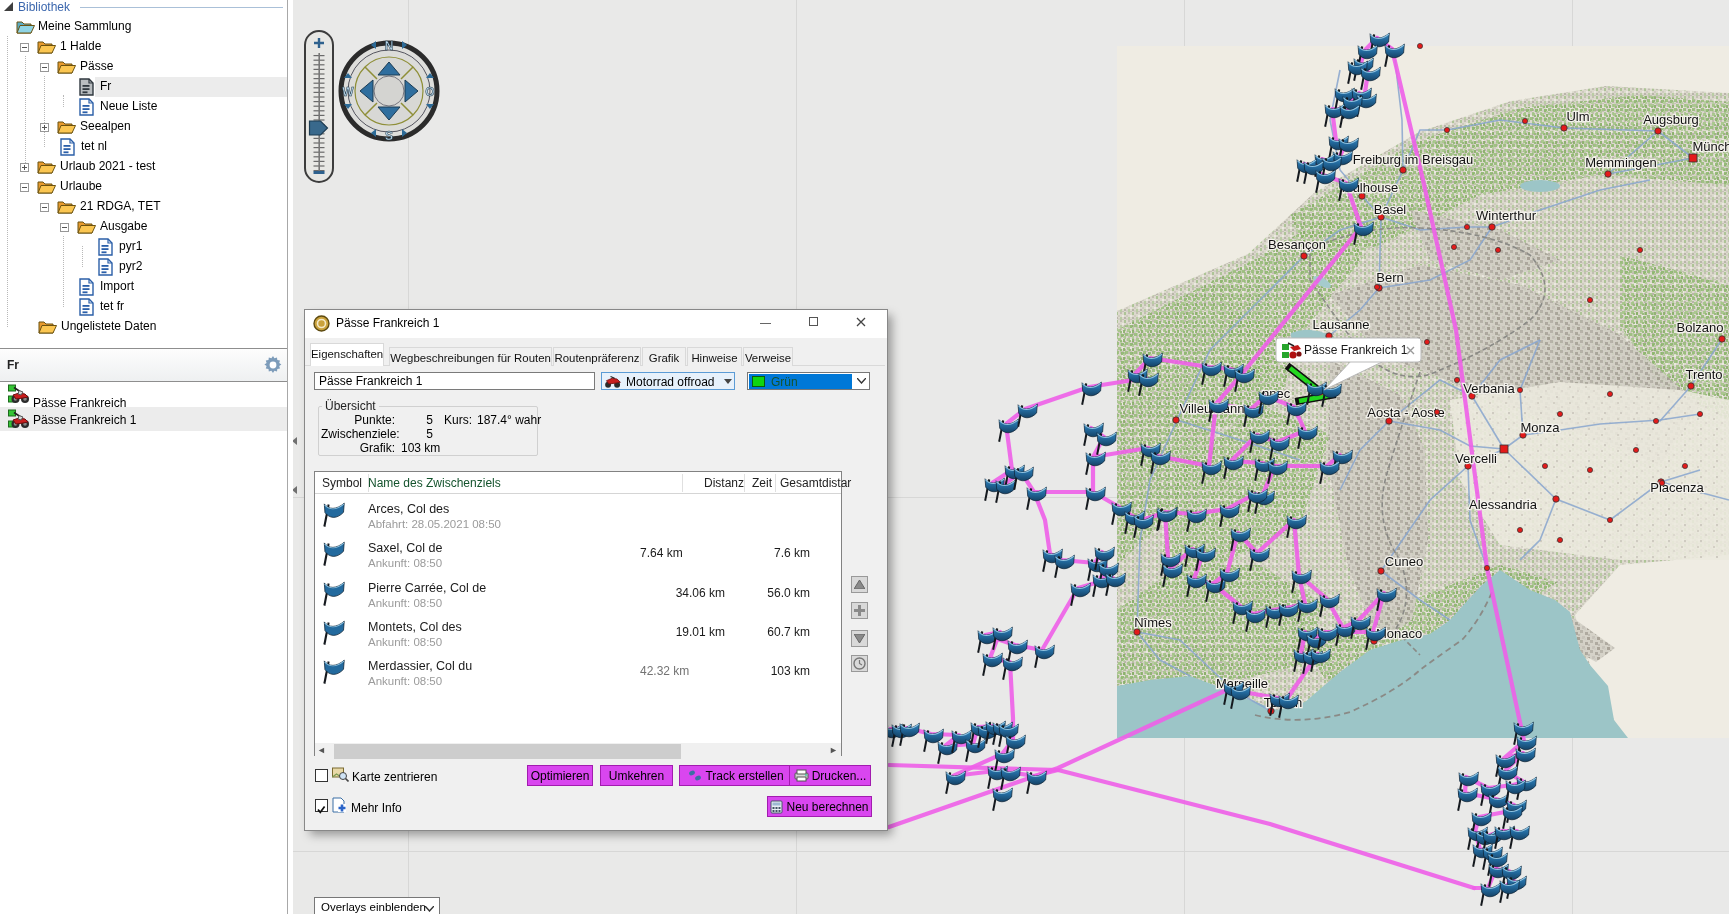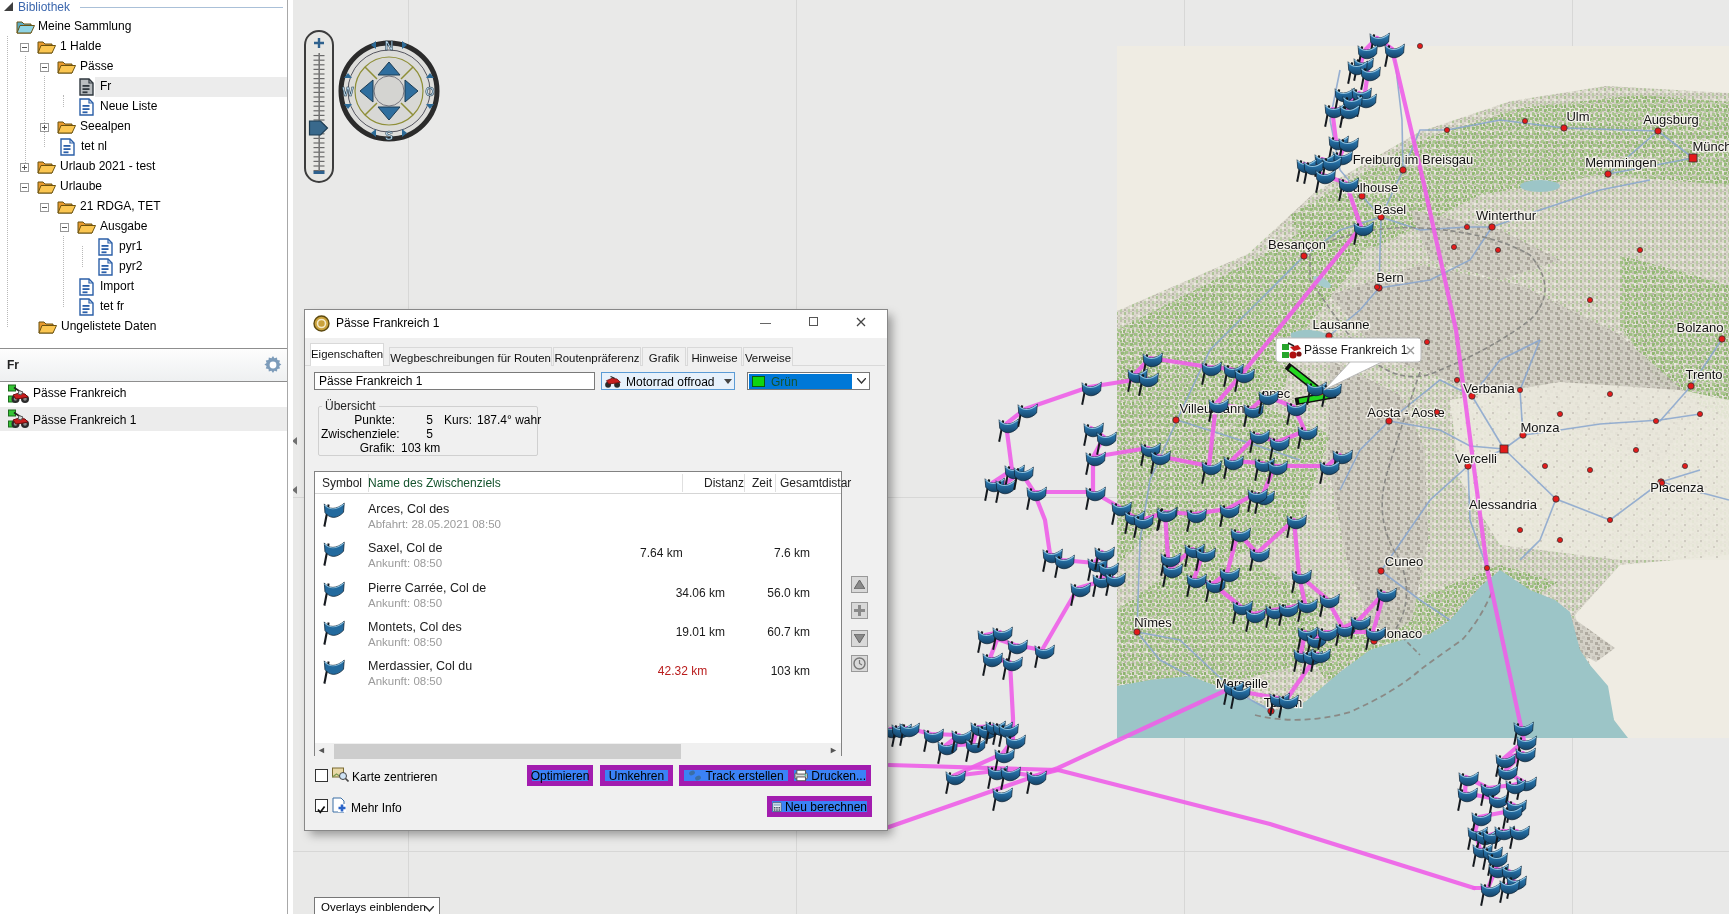--- a/index.html
+++ b/index.html
@@ -6,21 +6,21 @@
 #lp {position:absolute;left:0;top:0;width:293px;height:914px;background:#fff}
 .tl {font-size:12px;color:#000;white-space:nowrap}
 .dot {position:absolute;width:1px;border-left:1px dotted #b8b8b8}
 #map {position:absolute;left:288px;top:0}
 #dlg {position:absolute;left:305px;top:310px;width:582px;height:520px;background:#f0f0f0;box-shadow:0 0 0 1px #888,5px 5px 9px rgba(0,0,0,0.35)}
 #dlg::before {content:"";position:absolute;left:0;top:0;width:582px;height:28px;background:#fff}
 .tab {position:absolute;height:19px;background:#f0f0f0;border:1px solid #d9d9d9;border-bottom:none;font-size:11.4px;text-align:center;padding-top:4px;color:#111;white-space:nowrap;overflow:hidden}
 .tab.sel {background:#fff;z-index:2;padding-top:4px}
 .tabrow {border-bottom:1px solid #d9d9d9}
 .inp {background:#fff;border:1px solid #7a7a7a;font-size:12px;padding:1px 4px;white-space:nowrap}
-.btn {background:#3b82f6;border:5px solid #a21caf;font-size:12px;display:flex;align-items:center;justify-content:center;white-space:nowrap}
+.btn {background:#d946ef;border:1px solid #a21caf;font-size:12px;display:flex;align-items:center;justify-content:center;white-space:nowrap}
 .cb {width:13px;height:13px;background:#fff;border:1px solid #333}
 .sq {width:17px;height:17px;background:#d9d9d9;border:1px solid #999;display:flex;align-items:center;justify-content:center}
 .arr {font-size:9px;color:#555}
 #ov {position:absolute;left:314px;top:897px;width:126px;height:20px;background:#fff;border:1px solid #777;font-size:11.5px;padding:3px 6px;white-space:nowrap}
 </style></head><body>
 <svg id="map" width="1441" height="914" viewBox="288 0 1441 914" xmlns="http://www.w3.org/2000/svg">
 <defs>
 <pattern id="pg" width="9" height="9" patternUnits="userSpaceOnUse">
  <rect x="0" y="0" width="3" height="3" fill="#96bc77"></rect>
  <rect x="5" y="1" width="3" height="3" fill="#8ab46a"></rect>
@@ -622,21 +622,21 @@
 <rect x="0.5" y="1" width="7" height="6" fill="#35c435" stroke="#1d691d"></rect>
 <rect x="0.5" y="12" width="7" height="6" fill="#35c435" stroke="#1d691d"></rect>
 <path d="M6,3.5 l6,4" stroke="#222" stroke-width="1.6"></path>
 <circle cx="7.5" cy="15" r="4" fill="#2a2a2a"></circle>
       <circle cx="7.5" cy="15" r="1.8" fill="#888"></circle>
 <circle cx="17" cy="15" r="4" fill="#2a2a2a"></circle>
       <circle cx="17" cy="15" r="1.8" fill="#888"></circle>
 <path d="M5,11 l6,-2 6,1 3,3 -5,1 -7,1 z" fill="#c81e1e" stroke="#6e0f0f"></path>
 <path d="M11,6.5 l4,1.5 -2,3 -3,-1 z" fill="#d8d8d8" stroke="#555"></path>
     </svg>
-<div class="ab tl" style="left:33px;top:386px">Pässe Frankreich</div>
+<div class="ab tl" style="left:33px;top:396px">Pässe Frankreich</div>
 <svg class="ab" style="left:8px;top:409px" width="22" height="20" viewBox="0 0 22 20">
 <rect x="0.5" y="1" width="7" height="6" fill="#35c435" stroke="#1d691d"></rect>
 <rect x="0.5" y="12" width="7" height="6" fill="#35c435" stroke="#1d691d"></rect>
 <path d="M6,3.5 l6,4" stroke="#222" stroke-width="1.6"></path>
 <circle cx="7.5" cy="15" r="4" fill="#2a2a2a"></circle>
       <circle cx="7.5" cy="15" r="1.8" fill="#888"></circle>
 <circle cx="17" cy="15" r="4" fill="#2a2a2a"></circle>
       <circle cx="17" cy="15" r="1.8" fill="#888"></circle>
 <path d="M5,11 l6,-2 6,1 3,3 -5,1 -7,1 z" fill="#c81e1e" stroke="#6e0f0f"></path>
 <path d="M11,6.5 l4,1.5 -2,3 -3,-1 z" fill="#d8d8d8" stroke="#555"></path>
@@ -783,21 +783,21 @@
 <div class="ab" style="left:63px;top:326px;font-size:11.5px;color:#9b9b9b">Ankunft: 08:50</div>
 <div class="ab" style="left:335px;top:315px;width:85px;text-align:right;font-size:12px;color:#1a1a1a">19.01 km</div>
 <div class="ab" style="left:450px;top:315px;width:55px;text-align:right;font-size:12px;color:#1a1a1a">60.7 km</div>
 <svg class="ab" style="left:15px;top:347px" width="25" height="28" viewBox="0 0 26 30">
       <path d="M7.8,4.5 L3.2,28.2 L5.4,28.8 L9.9,5.2 Z" fill="#15191e"></path>
       <path d="M4.2,4.2 C9,10.5 17,10.8 25.6,3.4 L24.8,13.2 C17.5,20.8 10,20 4.9,13.5 Z" fill="#236a9e" stroke="#0d2233" stroke-width="0.8"></path>
       <path d="M4.6,5.2 C9.5,10.8 17,11 25.2,4.4" fill="none" stroke="#8ec2e0" stroke-width="1.2"></path>
     </svg>
 <div class="ab" style="left:63px;top:349px;font-size:12.5px;color:#1a1a1a">Merdassier, Col du</div>
 <div class="ab" style="left:63px;top:365px;font-size:11.5px;color:#9b9b9b">Ankunft: 08:50</div>
-<div class="ab" style="left:335px;top:354px;width:85px;text-align:center;font-size:12px;color:#b91c1c">42.32 km</div>
+<div class="ab" style="left:335px;top:354px;width:85px;text-align:left;font-size:12px;color:#737373">42.32 km</div>
 <div class="ab" style="left:450px;top:354px;width:55px;text-align:right;font-size:12px;color:#1a1a1a">103 km</div>
 <div class="ab sq" style="left:546px;top:266px">
       <svg width="11" height="9">
         <polygon points="5.5,0 11,9 0,9" fill="#8a8a8a" stroke="#666"></polygon>
       </svg>
     </div>
 <div class="ab sq" style="left:546px;top:292px">
       <svg width="11" height="11">
         <rect x="4" y="0" width="3" height="11" fill="#8a8a8a"></rect>
         <rect x="0" y="4" width="11" height="3" fill="#8a8a8a"></rect>

